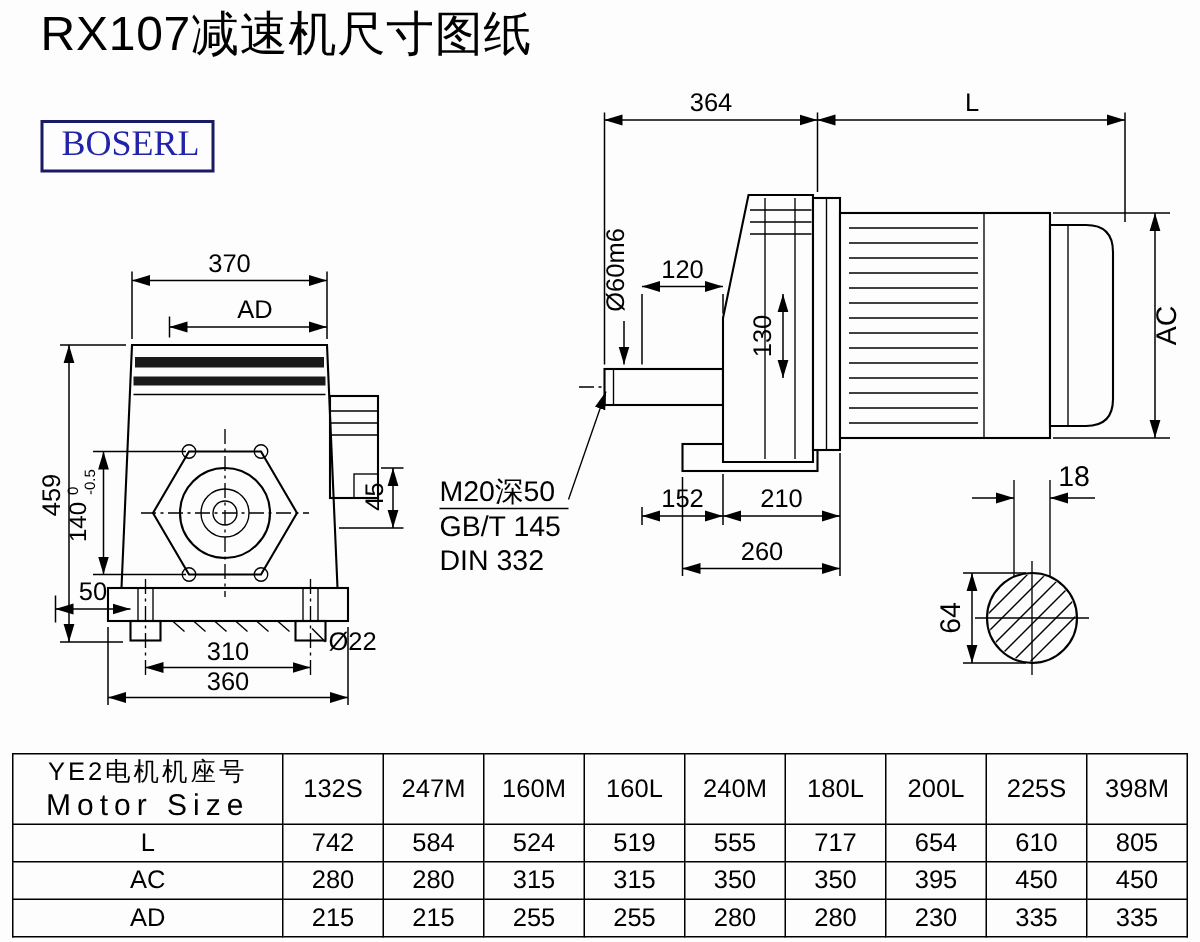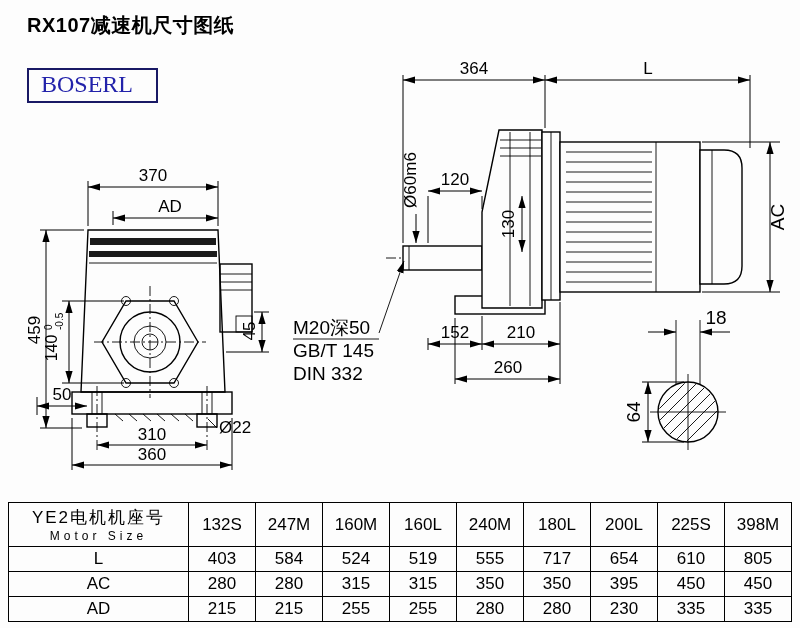--- a/index.html
+++ b/index.html
@@ -1,38 +1,38 @@
 <!DOCTYPE html>
 <html><head>
 <meta charset="utf-8">
 <style>
   * { margin:0; padding:0; box-sizing:border-box; }
   html,body { width:800px; height:628px; }
   body { font-family:"Liberation Sans",sans-serif; background:#ffffff; }
   .page { position:relative; width:800px; height:628px; background:#fdfdfd; overflow:hidden; color:#000; }
-  .title { position:absolute; left:27px; top:12px; font-size:20px; font-weight:bold; letter-spacing:.5px; }
-  .brand-box { position:absolute; left:27px; top:68px; border:2px solid #191965; padding:1px 23px 3px 12px;
+  .title { position:absolute; left:27px; top:1px; font-size:32px; font-weight:normal; letter-spacing:.5px; }
+  .brand-box { position:absolute; left:27px; top:80px; border:2px solid #191965; padding:1px 8px 3px 12px;
                font-family:"Liberation Serif",serif; font-size:24px; color:#2222aa; background:#fdfdfd; }
   svg.drawing { position:absolute; left:0; top:0; }
   .ln   { fill:none; stroke:#000; stroke-width:1.4; }
   .fillb{ fill:#fdfdfd; stroke:#000; stroke-width:1.4; }
   .thin { fill:none; stroke:#000; stroke-width:.9; }
   .dim  { fill:none; stroke:#000; stroke-width:1; }
   .cl   { fill:none; stroke:#000; stroke-width:.9; stroke-dasharray:10 3 2 3; }
   text  { font-family:"Liberation Sans",sans-serif; font-size:17px; fill:#000; }
   text.note { font-size:19px; }
   text.small { font-size:10px; }
   .dim-table { position:absolute; left:8px; top:502px; width:784px; border-collapse:collapse; table-layout:fixed; background:#fdfdfd; }
   .dim-table th, .dim-table td { border:1.6px solid #000; text-align:center; vertical-align:middle;
                font-size:17px; font-weight:normal; padding:0; }
   .dim-table col.first { width:180px; }
   .dim-table tr.hdr th { height:44px; }
   .dim-table tr.datarow td { height:25px; }
   .hdr-cn { letter-spacing:2px; }
-  .ms { letter-spacing:4px; font-size:12px; }
+  .ms { letter-spacing:4px; font-size:20px; }
 </style>
 </head>
 <body>
 
 <div class="page">
 
   <svg class="drawing" width="800" height="500" viewBox="0 0 800 500">
     <defs>
       <marker id="arw" viewBox="0 0 10 6" markerWidth="12" markerHeight="8" refX="10" refY="3" orient="auto-start-reverse" markerUnits="userSpaceOnUse">
         <path d="M0,0 L10,3 L0,6 Z" fill="#000"></path>
@@ -276,21 +276,21 @@
       <th>160M</th>
       <th>160L</th>
       <th>240M</th>
       <th>180L</th>
       <th>200L</th>
       <th>225S</th>
       <th>398M</th>
     </tr>
     <tr class="datarow">
       <td>L</td>
-      <td>403</td>
+      <td>742</td>
       <td>584</td>
       <td>524</td>
       <td>519</td>
       <td>555</td>
       <td>717</td>
       <td>654</td>
       <td>610</td>
       <td>805</td>
     </tr>
     <tr class="datarow">

